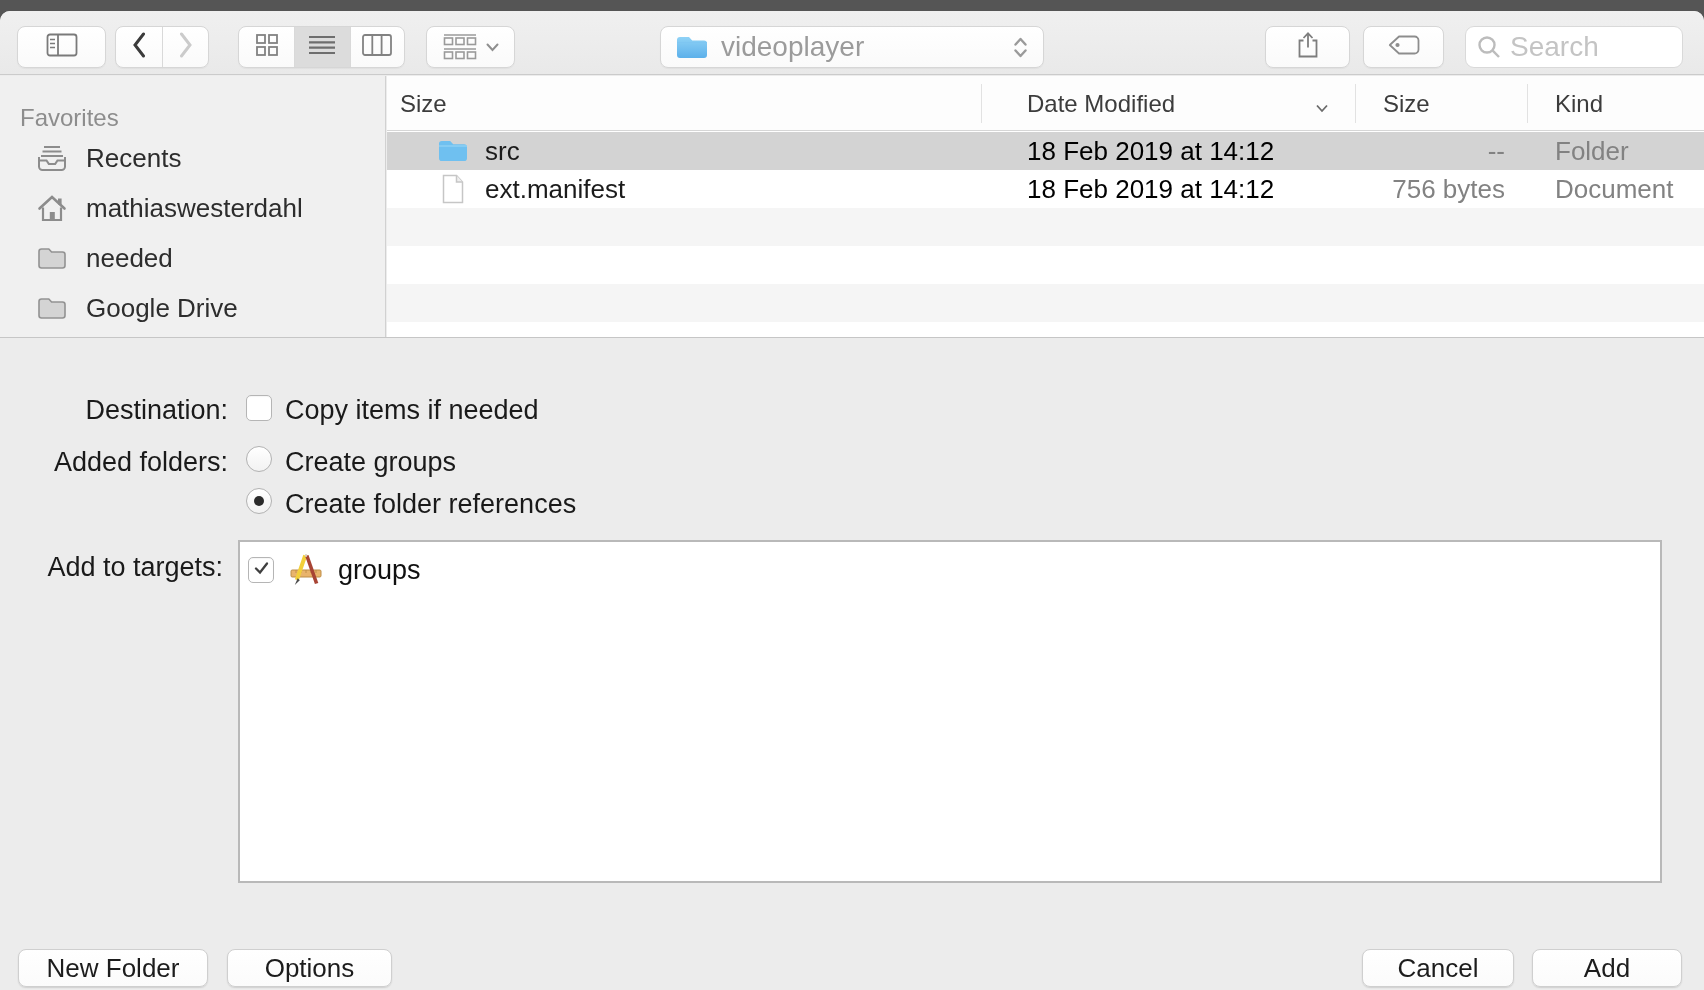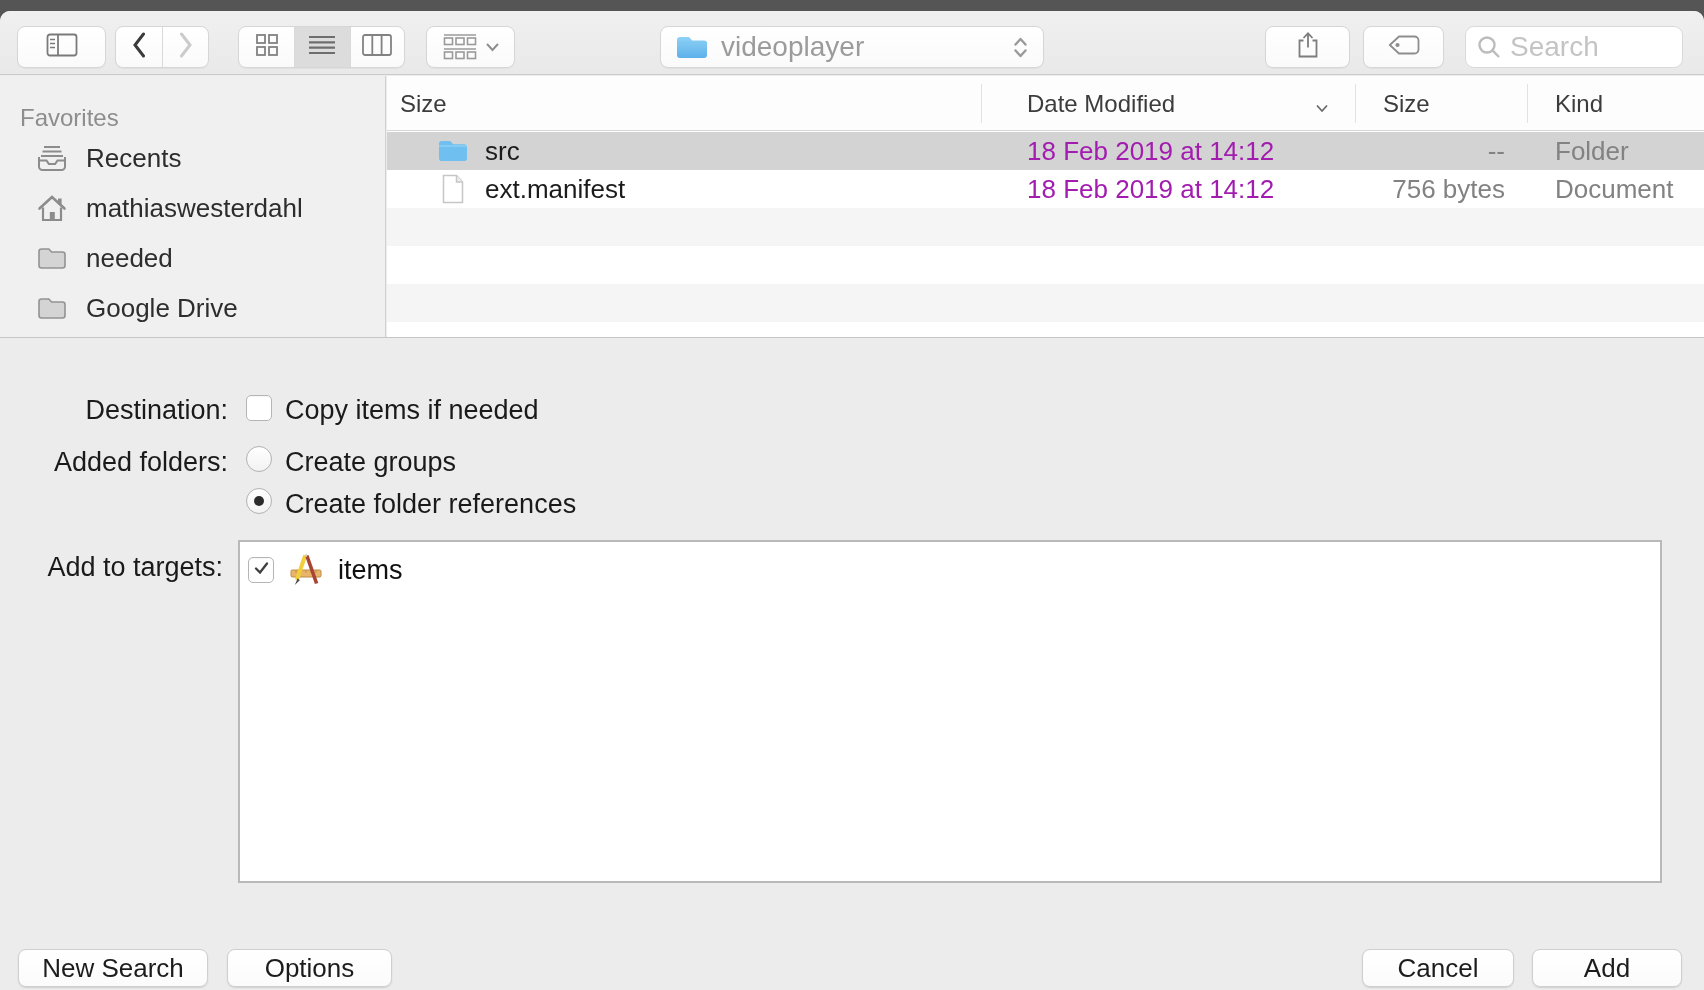--- a/index.html
+++ b/index.html
@@ -49,21 +49,21 @@
   .fl-header { position:absolute; left:0; top:0; width:100%; height:55px;
                background:#fdfdfd; border-bottom:1px solid #d6d6d6; }
   .fl-header .col-label { position:absolute; top:0; height:55px; display:flex; align-items:center;
                           font-size:24px; color:#3c3c3c; }
   .col-div { position:absolute; top:8px; height:39px; width:1px; background:#e2e2e2; }
   .row { position:absolute; left:0; width:100%; height:38px; }
   .row .cell { position:absolute; top:0; height:38px; display:flex; align-items:center;
                font-size:26px; white-space:nowrap; }
   .cell.c-name { left:50px; color:#1b1b1b; }
   .cell.c-name .file-icon { margin-right:16px; display:flex; }
-  .cell.c-date { left:640px; color:#a21caf; }
+  .cell.c-date { left:640px; color:#000000; }
   .cell.c-size { left:968px; width:150px; justify-content:flex-end; color:#828282; }
   .cell.c-kind { left:1168px; color:#828282; }
   .row.selected { background:#d3d3d3; }
   .row.alt { background:#f5f5f5; }
 
   
   .options { position:absolute; left:0; top:326px; width:1704px; height:664px;
              background:#ececec; border-top:1px solid #c6c6c6; }
   .opt-label { position:absolute; width:228px; text-align:right; font-size:27px; color:#1a1a1a; }
   .opt-text { position:absolute; font-size:27px; color:#1a1a1a; white-space:nowrap; }
@@ -376,23 +376,23 @@
                 <line x1="18" y1="16" x2="18" y2="19"></line>
                 <line x1="23" y1="16" x2="23" y2="19"></line>
                 <line x1="28" y1="16" x2="28" y2="19"></line>
               </g>
             <line x1="17.2" y1="1.5" x2="8.8" y2="26" stroke="#f2cf3a" stroke-width="4"></line>
             <path d="M9.7 24.3 L6.8 31 L11.8 26.3 Z" fill="#4c4c4c"></path>
             <line x1="18.8" y1="1.5" x2="28.6" y2="29.5" stroke="#a84434" stroke-width="3.6"></line>
             <line x1="17.2" y1="1.5" x2="18.8" y2="1.5" stroke="#d9d2c0" stroke-width="3"></line>
           </svg>
         </span>
-        <span class="target-label">items</span>
+        <span class="target-label">groups</span>
       </div>
     </div>
   </div>
 
-  <div class="footer-btn" style="left:18px;width:190px;">New Search</div>
+  <div class="footer-btn" style="left:18px;width:190px;">New Folder</div>
   <div class="footer-btn" style="left:227px;width:165px;">Options</div>
   <div class="footer-btn" style="left:1362px;width:152px;">Cancel</div>
   <div class="footer-btn" style="left:1532px;width:150px;">Add</div>
 
 </div>
 
 </body></html>

